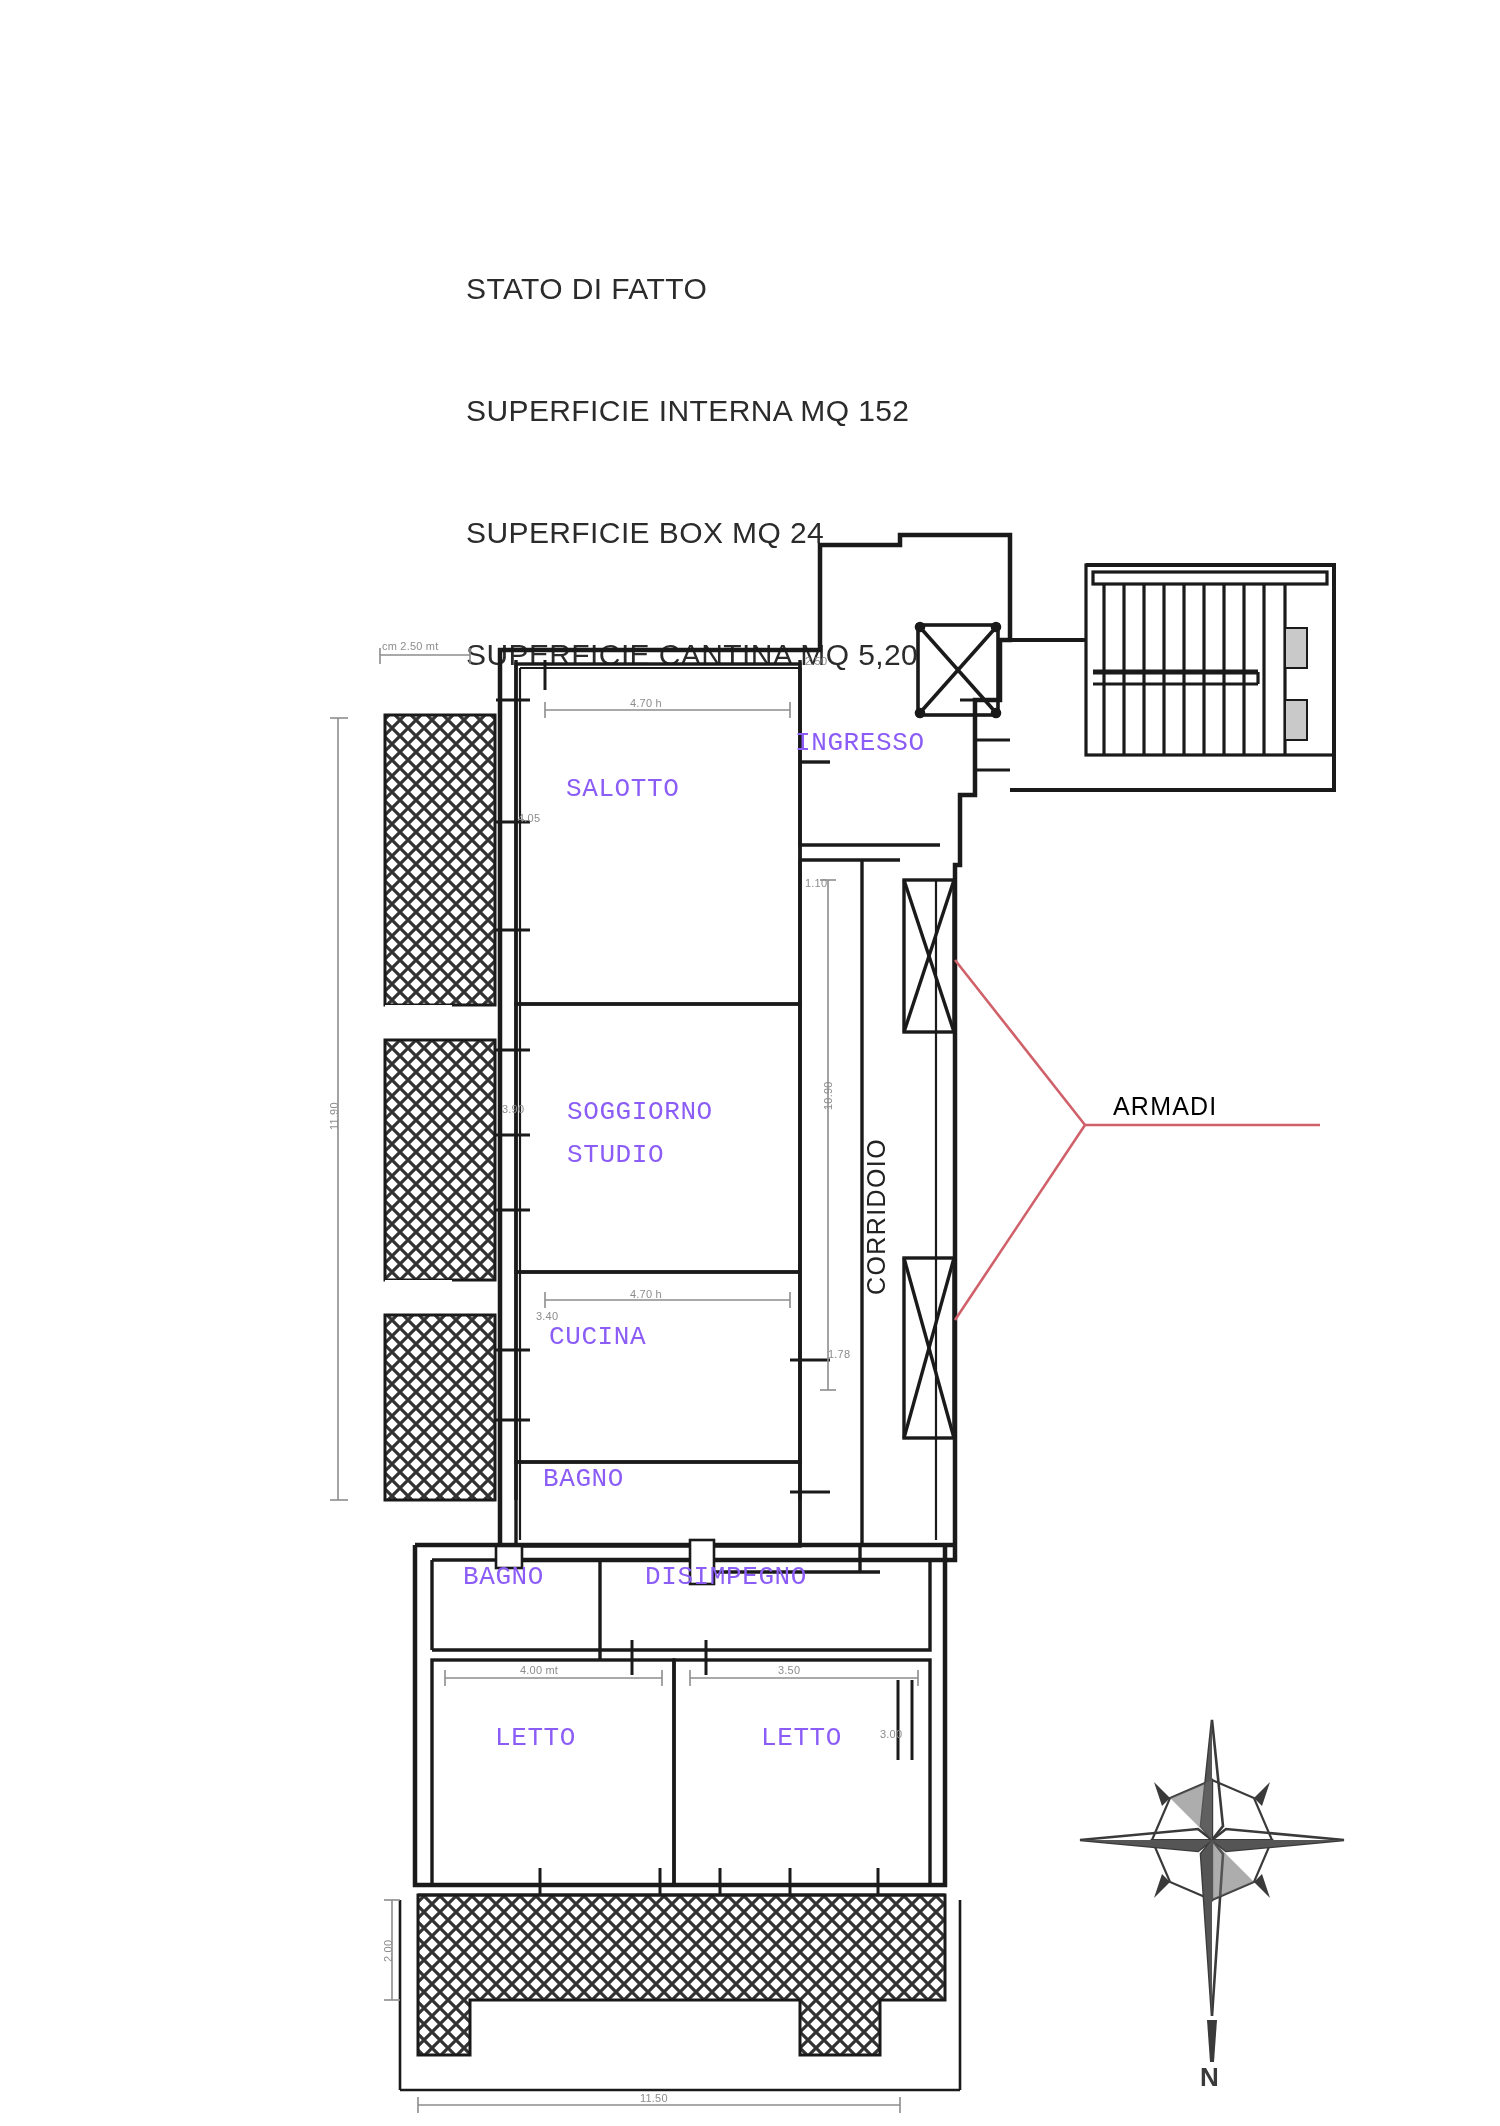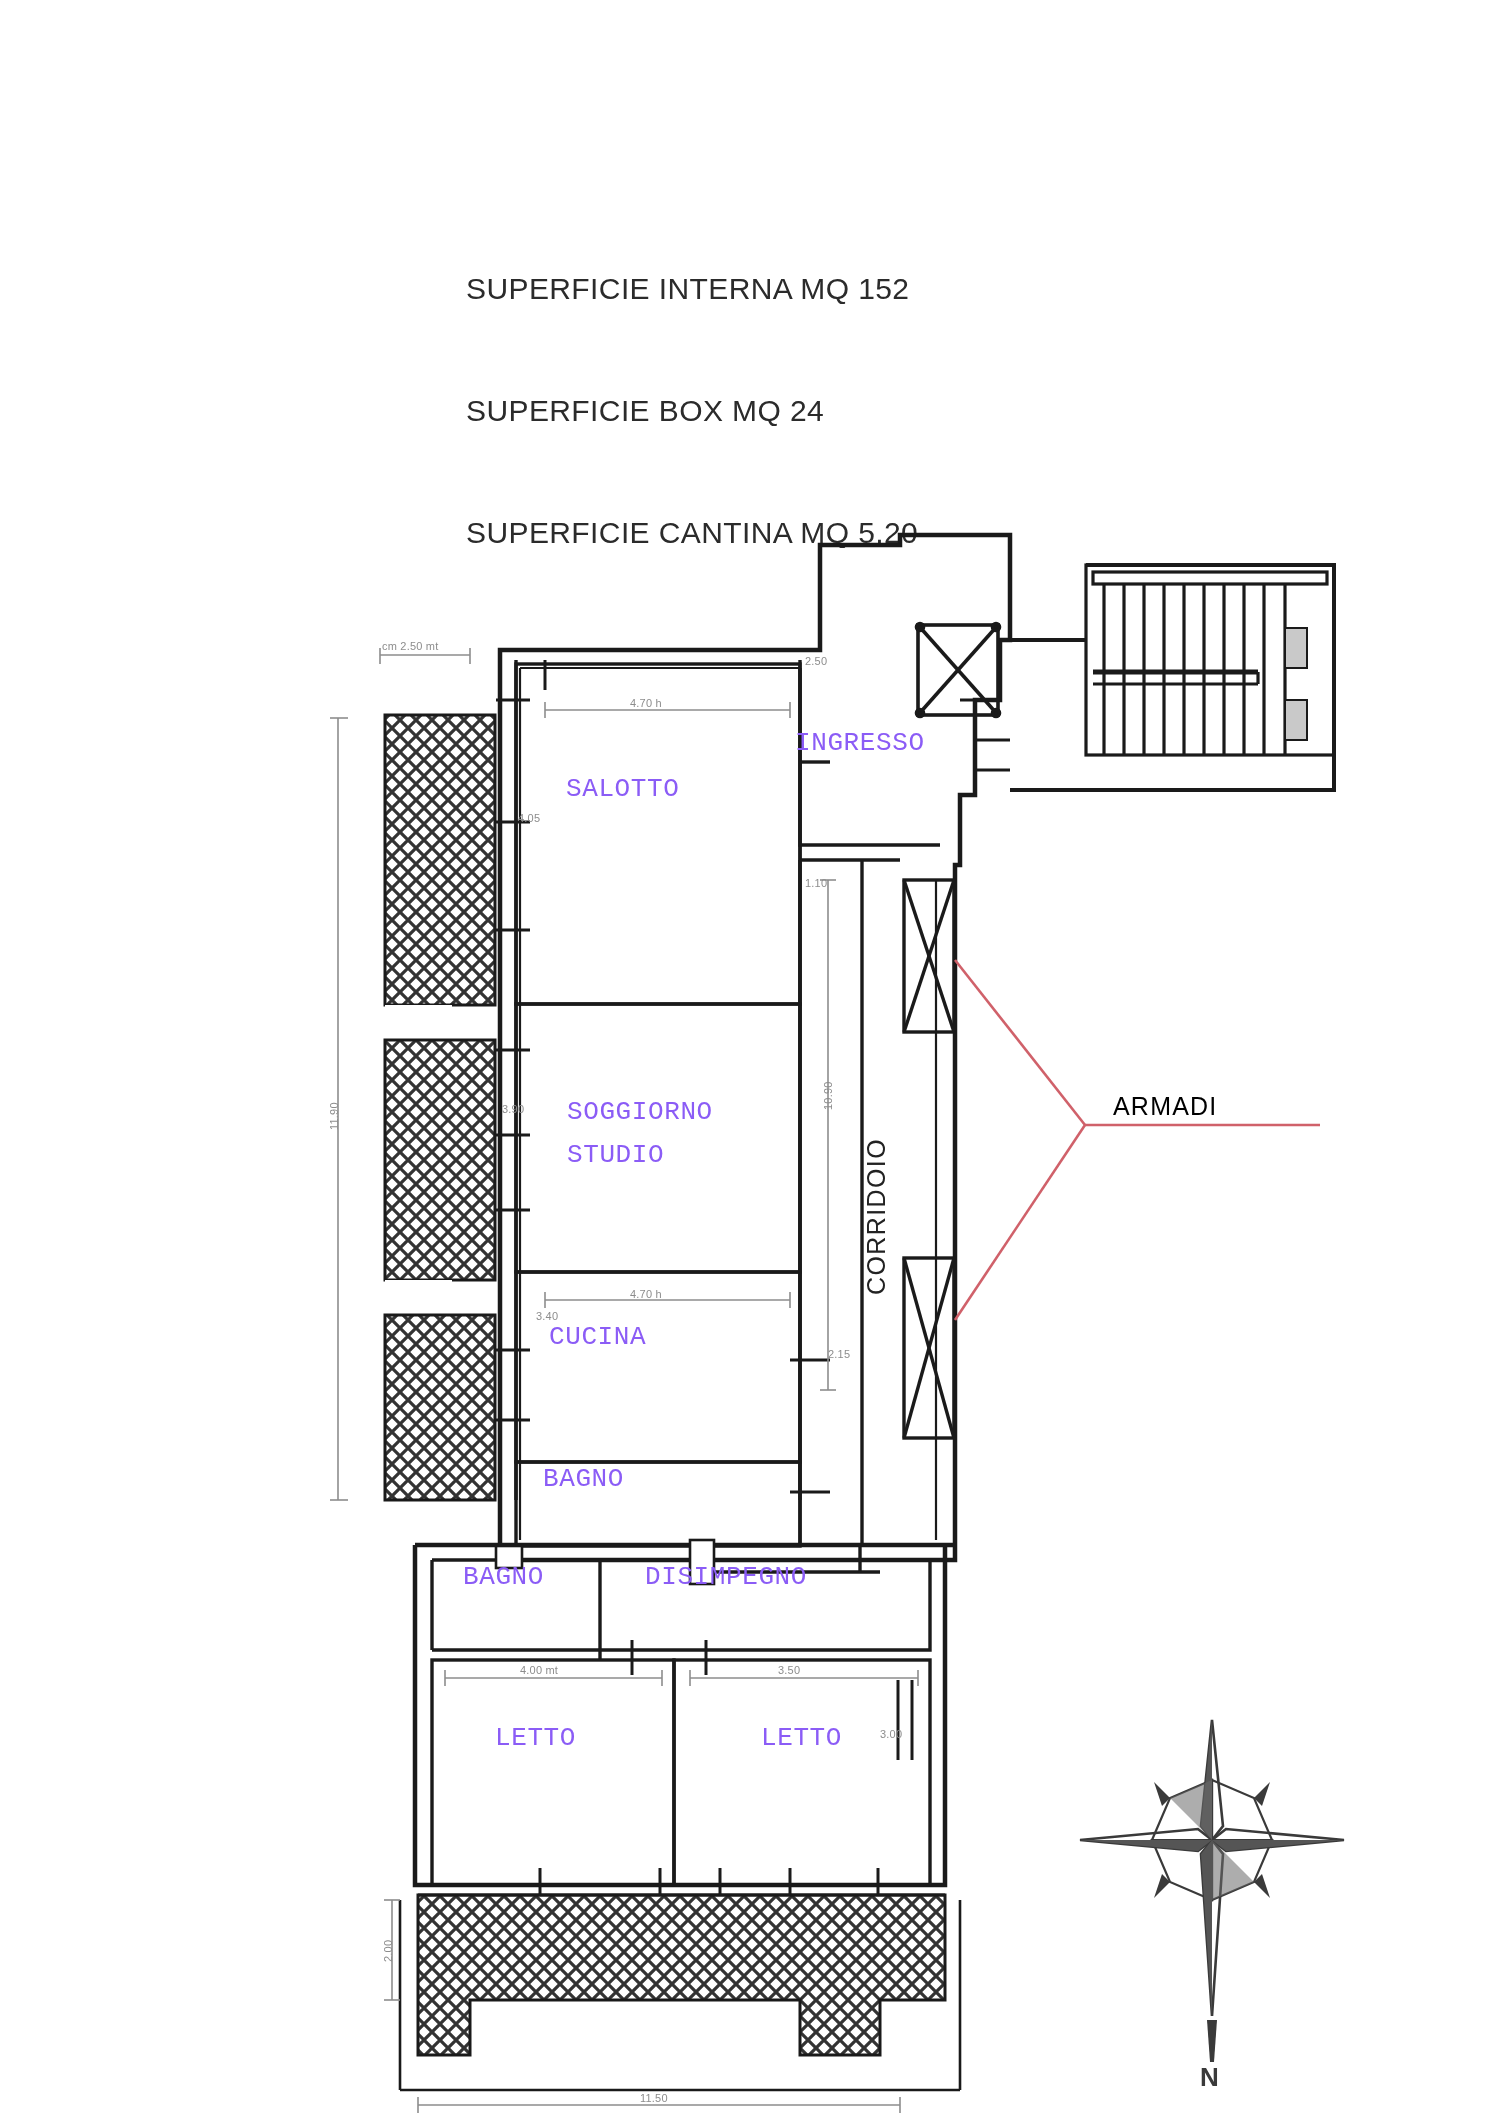--- a/index.html
+++ b/index.html
@@ -48,20 +48,21 @@
     letter-spacing:0.2px;
   }
   .dimtxt.v{transform:rotate(-90deg);transform-origin:0 0;}
 </style>
 </head>
 <body>
 
 <div id="plan-root">
 
   <div id="title-block">
+    <div>STATO DI FATTO</div>
     <div>SUPERFICIE INTERNA MQ 152</div>
     <div>SUPERFICIE BOX MQ 24</div>
     <div>SUPERFICIE CANTINA MQ 5,20</div>
   </div>
 
   <svg id="drawing" viewBox="0 0 1500 2126" xmlns="http://www.w3.org/2000/svg">
     <defs>
 
       <pattern id="xhatch" width="16" height="16" patternUnits="userSpaceOnUse">
         <rect width="16" height="16" fill="#ffffff"></rect>
@@ -341,21 +342,21 @@
 
   <div class="dimtxt" style="left:382px;top:640px;">cm 2.50 mt</div>
   <div class="dimtxt" style="left:630px;top:697px;">4.70 h</div>
   <div class="dimtxt" style="left:518px;top:812px;">4.05</div>
   <div class="dimtxt v" style="left:328px;top:1130px;">11.90</div>
   <div class="dimtxt" style="left:502px;top:1103px;">3.90</div>
   <div class="dimtxt v" style="left:822px;top:1110px;">10.90</div>
   <div class="dimtxt" style="left:805px;top:877px;">1.10</div>
   <div class="dimtxt" style="left:630px;top:1288px;">4.70 h</div>
   <div class="dimtxt" style="left:520px;top:1310px;padding-left:16px;">3.40</div>
-  <div class="dimtxt" style="left:828px;top:1348px;">2.15</div>
+  <div class="dimtxt" style="left:828px;top:1348px;">1.78</div>
   <div class="dimtxt" style="left:805px;top:655px;text-align:center;">2.50</div>
   <div class="dimtxt" style="left:520px;top:1664px;">4.00 mt</div>
   <div class="dimtxt" style="left:778px;top:1664px;">3.50</div>
   <div class="dimtxt" style="left:880px;top:1728px;">3.00</div>
   <div class="dimtxt v" style="left:382px;top:1962px;">2.00</div>
   <div class="dimtxt" style="left:640px;top:2092px;">11.50</div>
 
 </div>
 
 </body></html>

